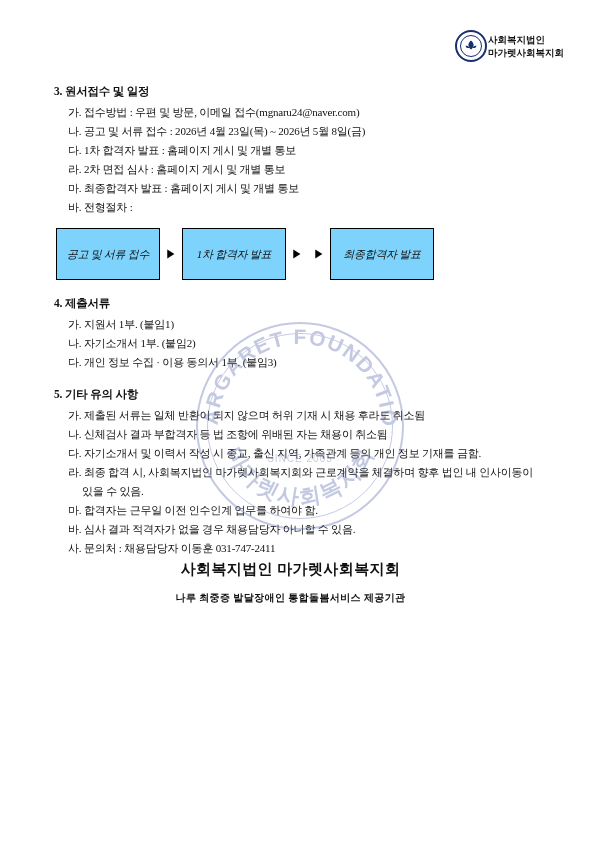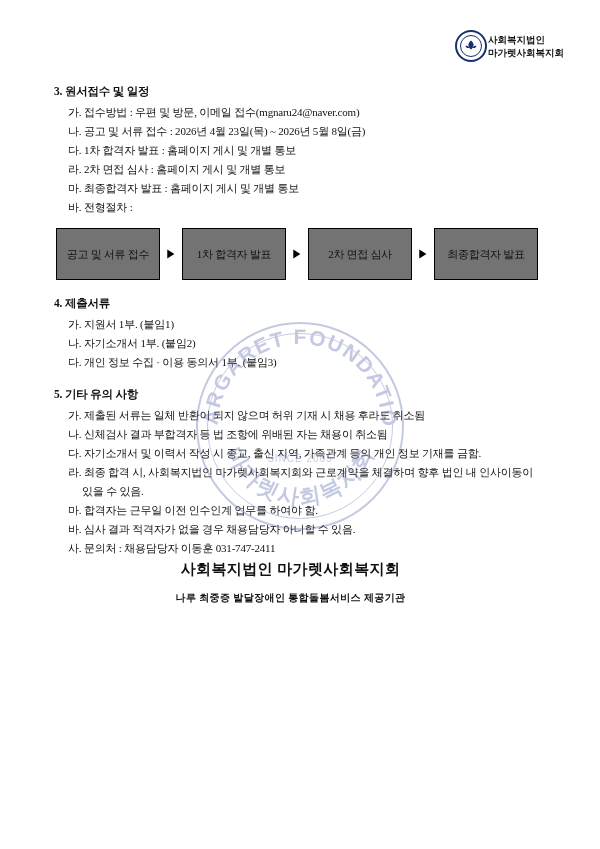--- a/index.html
+++ b/index.html
@@ -97,22 +97,23 @@
   }
   .flow-box {
     width: 104px;
     height: 52px;
     border: 1px solid #000000;
     display: flex;
     align-items: center;
     justify-content: center;
     font-size: 11px;
     letter-spacing: -0.3px;
-    background: #737373;
+    background: #7dd3fc;
     box-sizing: border-box;
+    font-style: italic;
   }
   .flow-arrow {
     width: 22px;
     text-align: center;
     font-size: 11px;
     line-height: 1;
     color: #000000;
   }
 
   
@@ -203,21 +204,20 @@
     <p class="item">다. 1차 합격자 발표 : 홈페이지 게시 및 개별 통보</p>
     <p class="item">라. 2차 면접 심사 : 홈페이지 게시 및 개별 통보</p>
     <p class="item">마. 최종합격자 발표 : 홈페이지 게시 및 개별 통보</p>
     <p class="item">바. 전형절차 :</p>
 
     <div class="flow">
       <div class="flow-box">공고 및 서류 접수</div>
       <div class="flow-arrow">▶</div>
       <div class="flow-box">1차 합격자 발표</div>
       <div class="flow-arrow">▶</div>
-      <div class="flow-box">2차 면접 심사</div>
       <div class="flow-arrow">▶</div>
       <div class="flow-box">최종합격자 발표</div>
     </div>
 
     <p class="sec-title gap">4. 제출서류</p>
     <p class="item">가. 지원서 1부. (붙임1)</p>
     <p class="item">나. 자기소개서 1부. (붙임2)</p>
     <p class="item">다. 개인 정보 수집 · 이용 동의서 1부. (붙임3)</p>
 
     <p class="sec-title gap">5. 기타 유의 사항</p>

